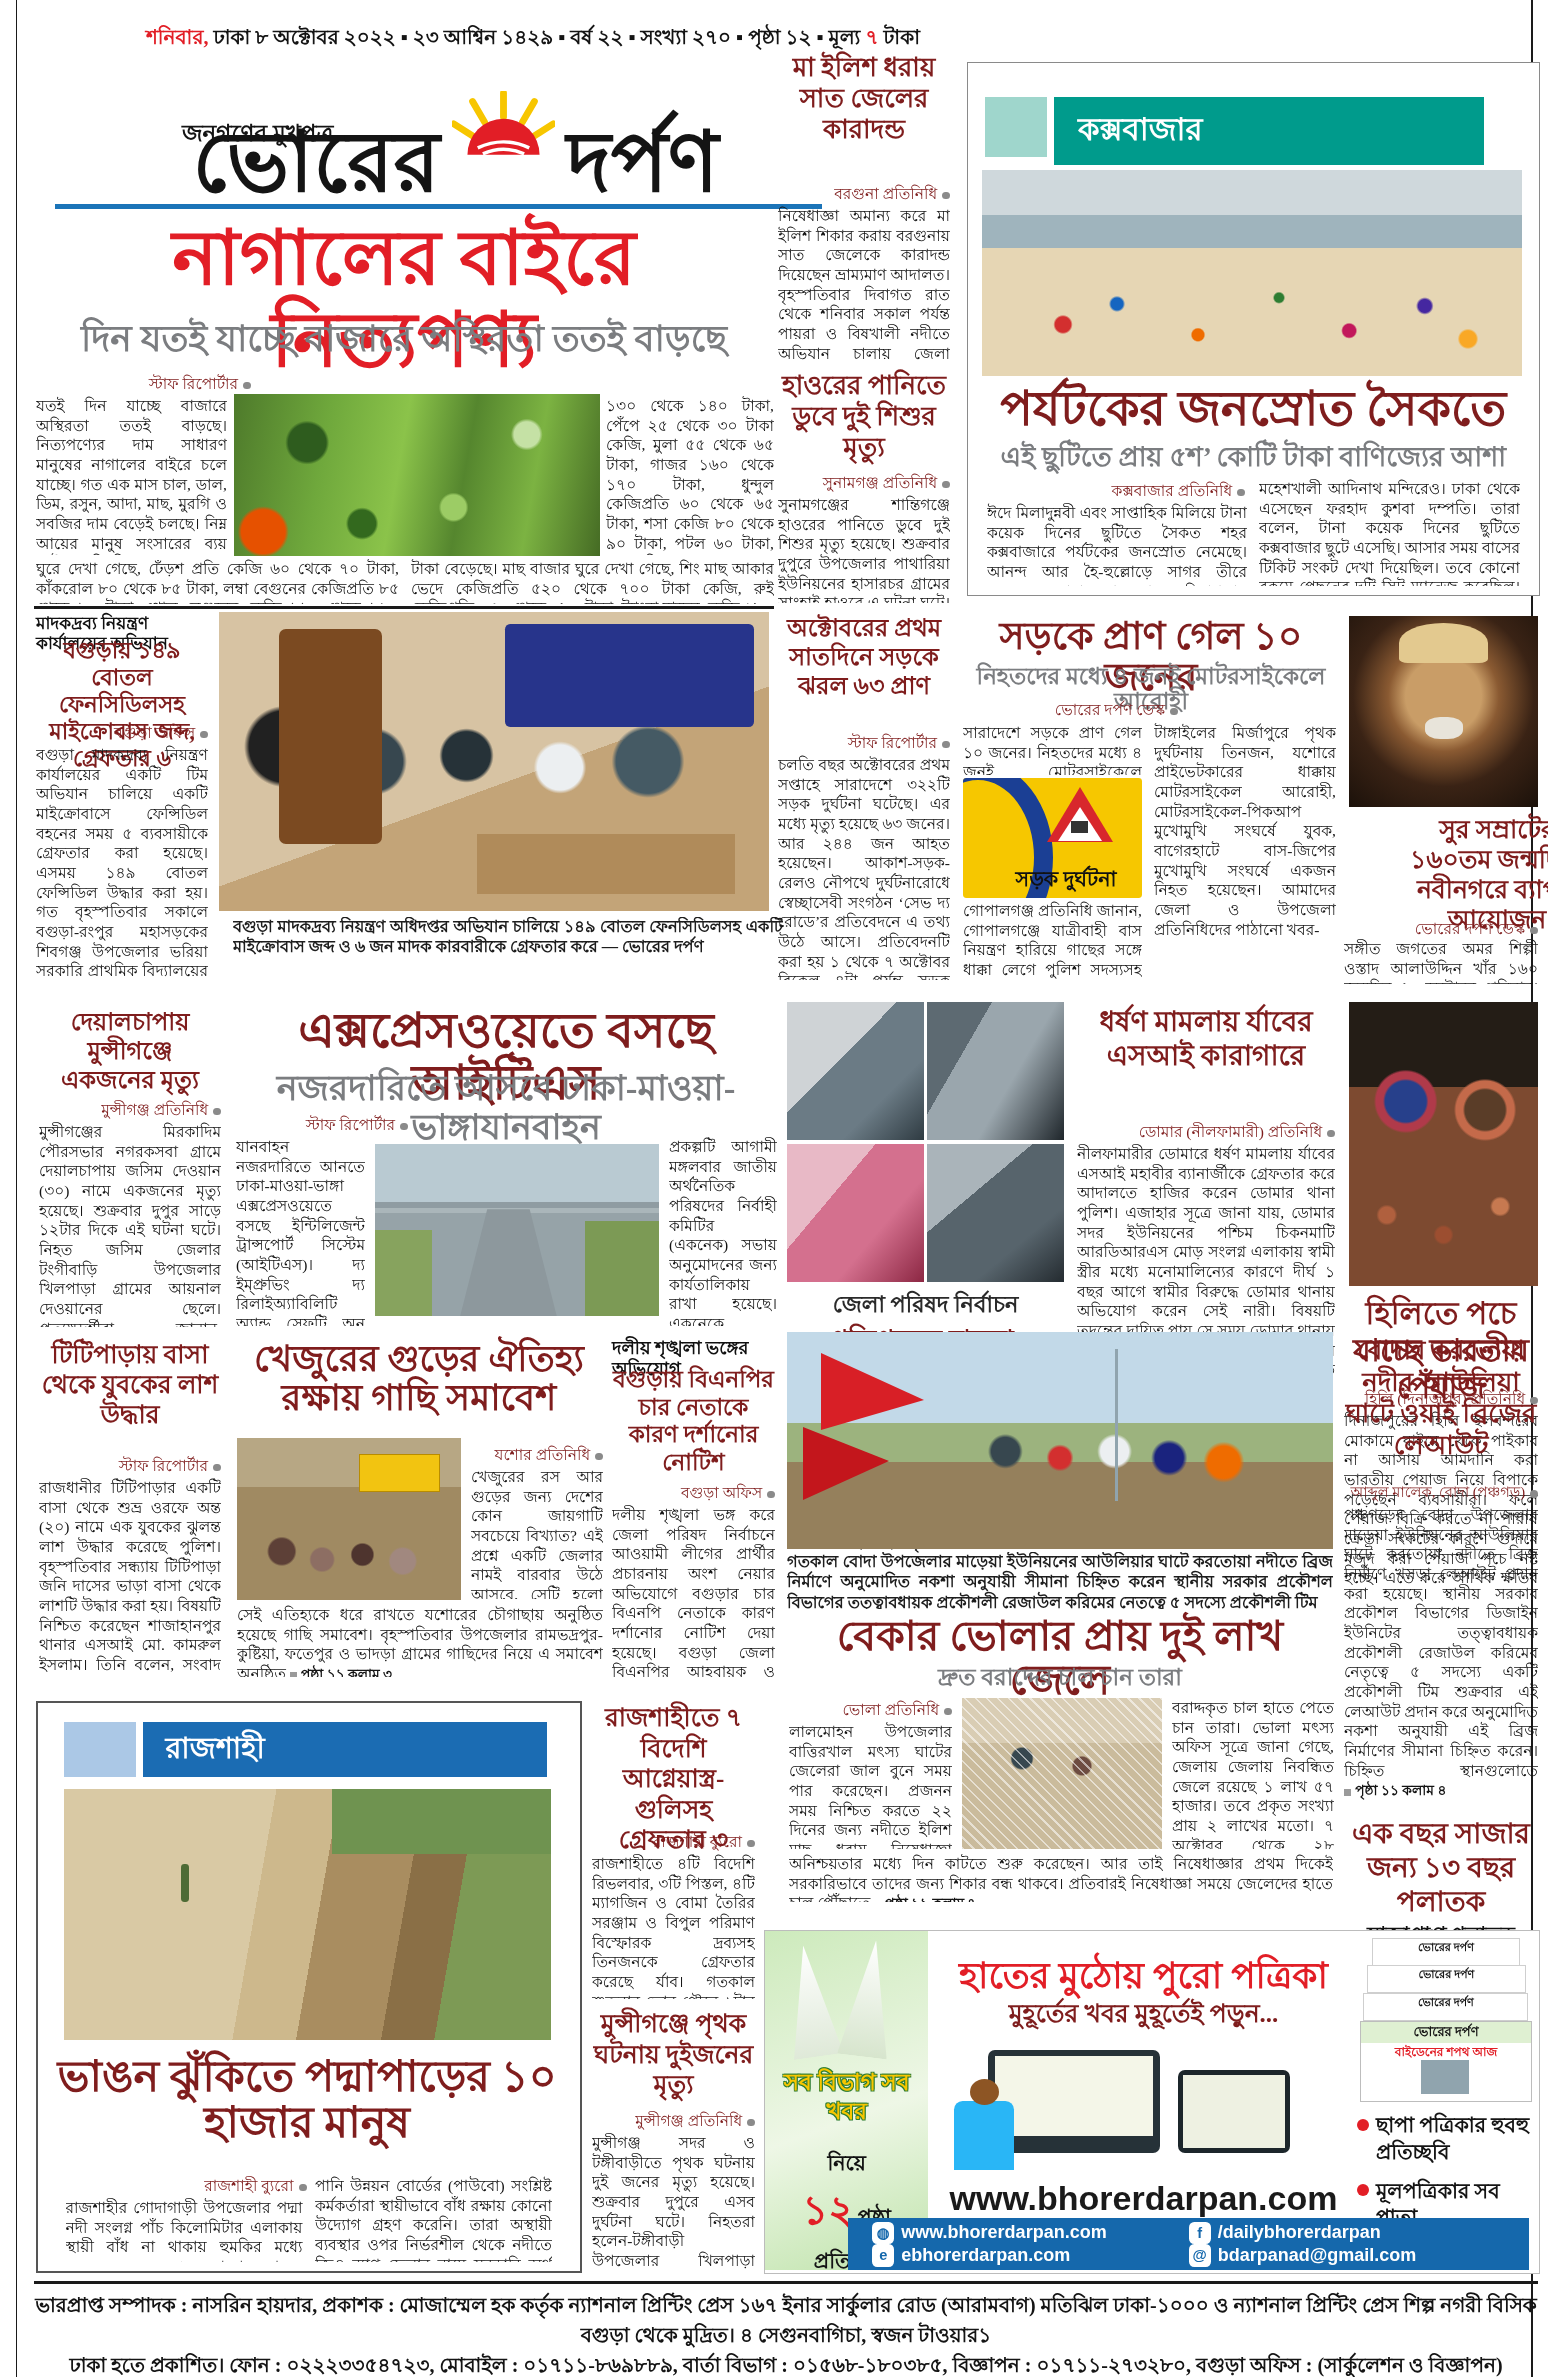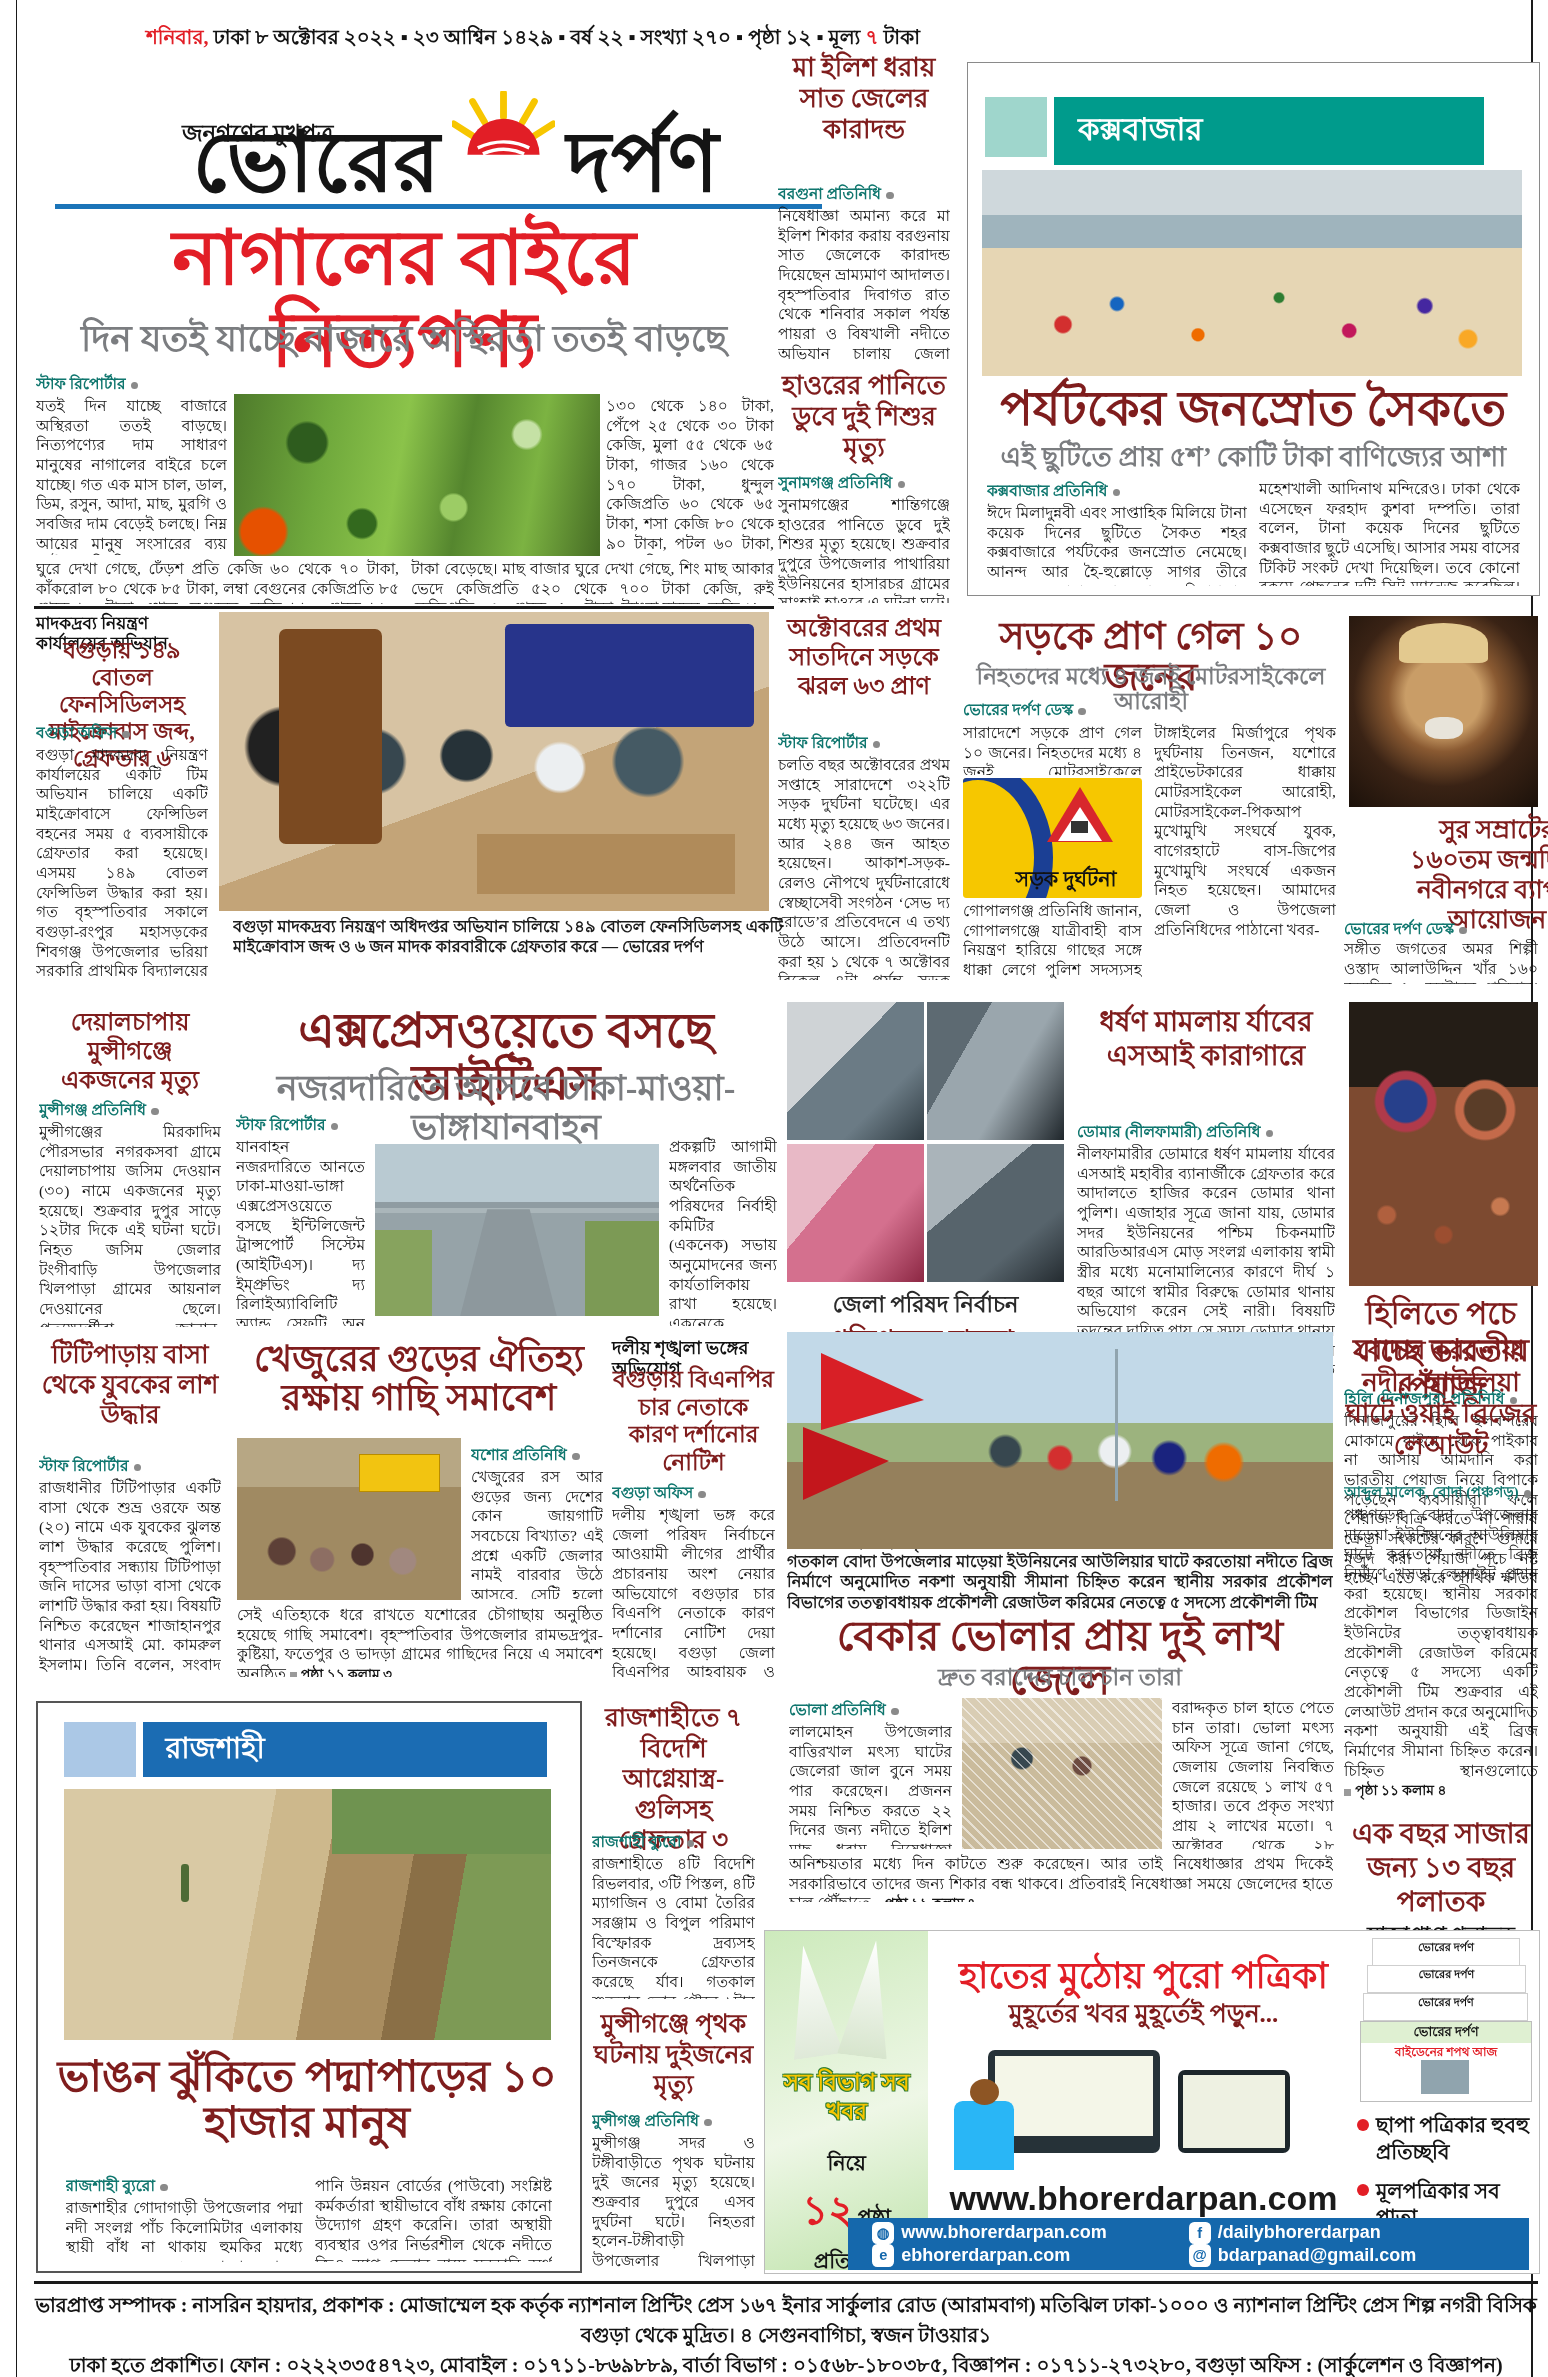--- a/index.html
+++ b/index.html
@@ -4,21 +4,21 @@
 <style>
   html,body{margin:0;padding:0;background:#e9e9e9;}
   #page{position:relative;width:1548px;height:2377px;background:#ffffff;overflow:hidden;
         font-family:"Liberation Serif","DejaVu Serif",serif;color:#141414;}
   .abs{position:absolute;}
   .rule-v{position:absolute;top:0;width:1.7px;height:2377px;background:#1a1a1a;}
   .hl{font-weight:bold;color:#7f1d1d;line-height:1.08;}
   .center{text-align:center;}
   .red{color:#e21e26;}
   .graysub{color:#7b7d80;font-weight:bold;line-height:1.1;}
-  .byline{font-size:15.5px;font-weight:bold;color:#0f766e;white-space:nowrap;overflow:hidden;}
+  .byline{font-size:15.5px;font-weight:normal;color:#7f1d1d;white-space:nowrap;overflow:hidden;text-align:right;}
   .bdot{display:inline-block;width:7.7px;height:7.7px;border-radius:50%;background:#8a8a8a;margin-left:5.2px;vertical-align:middle;}
   .body{font-size:15.5px;line-height:1.27;text-align:justify;color:#131313;overflow:hidden;}
   .jump{font-weight:bold;font-size:13.8px;white-space:nowrap;}
   .jsq{display:inline-block;width:6.9px;height:6.9px;background:#9a9a9a;margin-right:4.3px;vertical-align:middle;}
   .caption{font-size:16.3px;font-weight:bold;line-height:1.25;color:#1d1d1d;text-align:justify;overflow:hidden;}
   .kicker{font-weight:bold;color:#101010;line-height:1.15;}
   .photo{overflow:hidden;position:absolute;}
   
   .cbar-item{display:flex;align-items:center;gap:6.9px;color:#ffffff;font-size:18px;font-weight:bold;
              font-family:"Liberation Sans","DejaVu Sans",sans-serif;}

